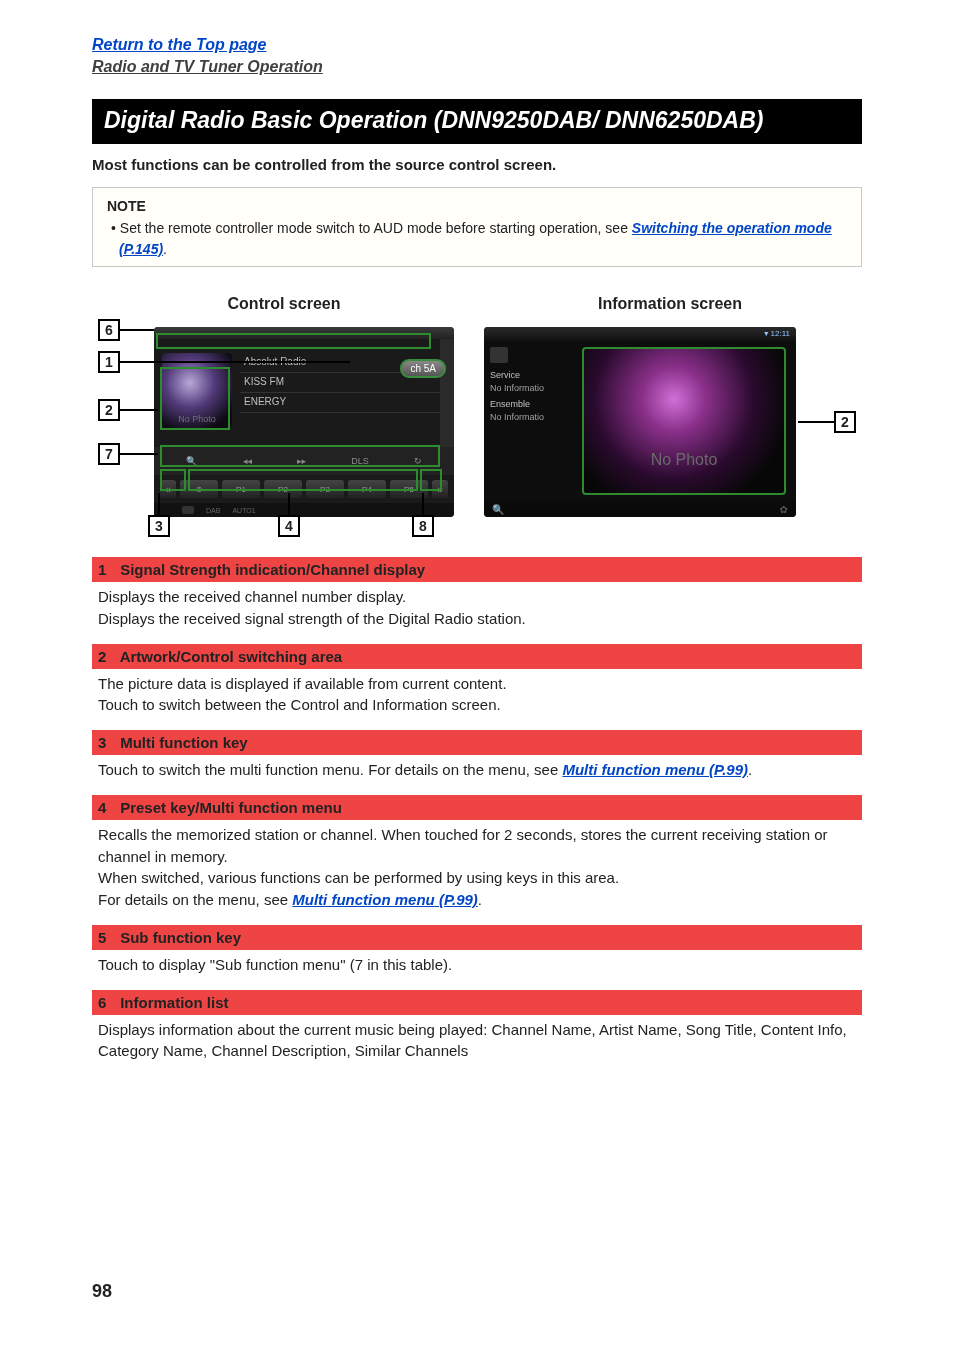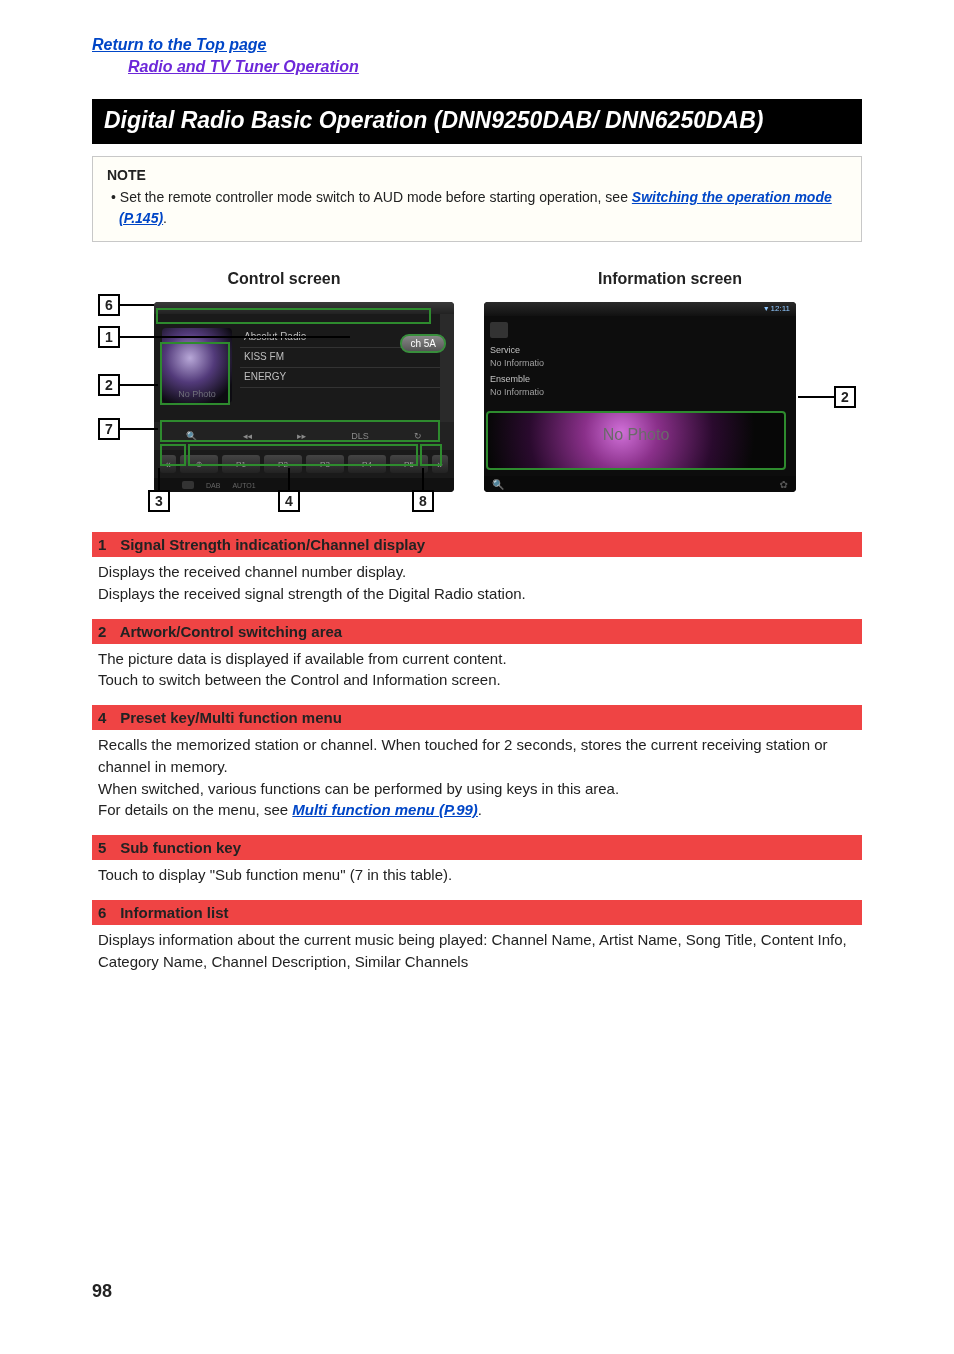--- a/index.html
+++ b/index.html
@@ -1,27 +1,27 @@
 <!DOCTYPE html>
 <html><head>
 <meta charset="utf-8">
 <style>
   * { box-sizing: border-box; margin: 0; padding: 0; }
   html, body { width: 954px; height: 1354px; background: #ffffff; font-family: "Segoe UI", "Myriad Pro", Arial, sans-serif; color: #222; }
   .page { padding: 34px 92px 0 92px; position: relative; height: 100%; }
 
   .top-links { font-size: 16px; font-style: italic; font-weight: 700; line-height: 1.35; margin-bottom: 22px; }
   .top-links a.blue { color: #0046c7; text-decoration: underline; }
-  .top-links a.red  { color: #6d28d9; text-decoration: underline; display: inline-block; margin-left: 36px; }
+  .top-links a.red  { color: #404040; text-decoration: underline; display: inline-block; }
 
   .title-bar { background: #000; color: #fff; font-weight: 700; font-style: italic; font-size: 23px; padding: 8px 12px 10px 12px; margin-bottom: 12px; }
 
   .intro { font-weight: 700; font-size: 15px; margin-bottom: 14px; }
 
-  .note-box { border: 1px solid #c8c8c8; background: #fffef8; padding: 10px 14px 12px 14px; font-size: 14px; margin-bottom: 28px; }
+  .note-box { border: 1px solid #c8c8c8; background: #fffef8; padding: 10px 14px 6px 14px; font-size: 14px; margin-bottom: 28px; }
   .note-box .note-head { font-weight: 700; font-size: 14px; margin-bottom: 4px; }
   .note-box .note-line { font-size: 14px; line-height: 1.5; padding-left: 12px; text-indent: -8px; }
   .note-box .note-line::before { content: "• "; }
   .note-box a.blue { color: #0046c7; font-style: italic; font-weight: 700; text-decoration: underline; }
 
   .screens-row { display: flex; gap: 2px; margin-bottom: 28px; }
   .screen-col { flex: 1 1 0; position: relative; }
   .screen-title { text-align: center; font-weight: 700; font-size: 16px; margin-bottom: 6px; }
 
   .ctrl-wrap { position: relative; height: 210px; }
@@ -37,21 +37,21 @@
   .ctrl-nav { height: 28px; background:#222; display:flex; align-items:center; justify-content:space-around; padding:0 10px; }
   .ctrl-nav span { color:#8a8a8a; font-size:9px; }
   .ctrl-presets { height:28px; background:#1a1a1a; display:flex; align-items:center; gap:4px; padding:0 6px; }
   .ctrl-presets .pk { flex:1; height:18px; background:linear-gradient(#444,#222); border-radius:3px; color:#9a9a9a; font-size:8px; display:flex; align-items:center; justify-content:center; }
   .ctrl-presets .arr { width:16px; height:18px; background:linear-gradient(#444,#222); border-radius:3px; color:#9a9a9a; font-size:10px; display:flex; align-items:center; justify-content:center; }
   .ctrl-bottom { height:14px; background:#111; display:flex; align-items:center; color:#666; font-size:7px; padding-left:28px; gap:12px; }
   .ctrl-bottom .dot { width:12px; height:8px; background:#333; border-radius:2px; }
 
   .info-inner { position: absolute; left: 6px; top: 8px; right: 66px; height: 190px; background: #0d0d0d; border-radius: 4px; overflow: hidden; }
   .info-topbar { height:14px; background:linear-gradient(#2a2a2a,#111); text-align:right; color:#8fc7ff; font-size:8px; padding-right:6px; line-height:14px;}
-  .info-body { display:flex; height: 160px; flex-direction: column; }
+  .info-body { display:flex; height: 160px; }
   .info-left { width: 96px; padding: 6px 6px; color:#a0a0a0; font-size:9px; line-height:1.4; }
   .info-left .srv { color:#c0c0c0; }
   .info-art { flex:1; border:2px solid #2e8b2e; margin:6px 10px 6px 2px; border-radius:4px; background: radial-gradient(circle at 45% 35%, #d070d8 0%, #8a308a 22%, #2a0a2e 55%, #070707 80%); display:flex; align-items:flex-end; justify-content:center; color:#6a6a6a; font-size:16px; padding-bottom:24px; }
   .info-bottom { height:16px; background:#0a0a0a; display:flex; justify-content:space-between; padding:0 8px; align-items:center; }
   .info-bottom span { color:#555; font-size:10px; }
 
   
   .num { position:absolute; width:22px; height:22px; border:2px solid #000; background:#fff; font-weight:700; font-size:14px; display:flex; align-items:center; justify-content:center; }
   .lead-h { position:absolute; height:2px; background:#000; }
   .lead-v { position:absolute; width:2px; background:#000; }
@@ -69,20 +69,21 @@
 </head>
 <body>
 <div class="page">
 
   <div class="top-links">
     <a href="#" class="blue">Return to the Top page</a><br>
     <a href="#" class="red">Radio and TV Tuner Operation</a>
   </div>
 
   <div class="title-bar">Digital Radio Basic Operation (DNN9250DAB/ DNN6250DAB)</div>
+  <div class="intro">Most functions can be controlled from the source control screen.</div>
 
   <div class="note-box">
     <div class="note-head">NOTE</div>
     <div class="note-line">
       <span>Set the remote controller mode switch to AUD mode before starting operation, see </span>
       <a href="#" class="blue">Switching the operation mode (P.145)</a><span>.</span>
     </div>
   </div>
 
   <div class="screens-row">
@@ -189,20 +190,26 @@
       </div>
     </div>
     <div>
       <div class="item-head"><span class="num-txt">2</span> <span>Artwork/Control switching area</span></div>
       <div class="item-body">
         <div>The picture data is displayed if available from current content.</div>
         <div>Touch to switch between the Control and Information screen.</div>
       </div>
     </div>
     <div>
+      <div class="item-head"><span class="num-txt">3</span> <span>Multi function key</span></div>
+      <div class="item-body">
+        <span>Touch to switch the multi function menu. For details on the menu, see </span><a href="#" class="blue">Multi function menu (P.99)</a><span>.</span>
+      </div>
+    </div>
+    <div>
       <div class="item-head"><span class="num-txt">4</span> <span>Preset key/Multi function menu</span></div>
       <div class="item-body">
         <div>Recalls the memorized station or channel. When touched for 2 seconds, stores the current receiving station or channel in memory.</div>
         <div>When switched, various functions can be performed by using keys in this area.</div>
         <div>
           <span>For details on the menu, see </span><a href="#" class="blue">Multi function menu (P.99)</a><span>.</span>
         </div>
       </div>
     </div>
     <div>

